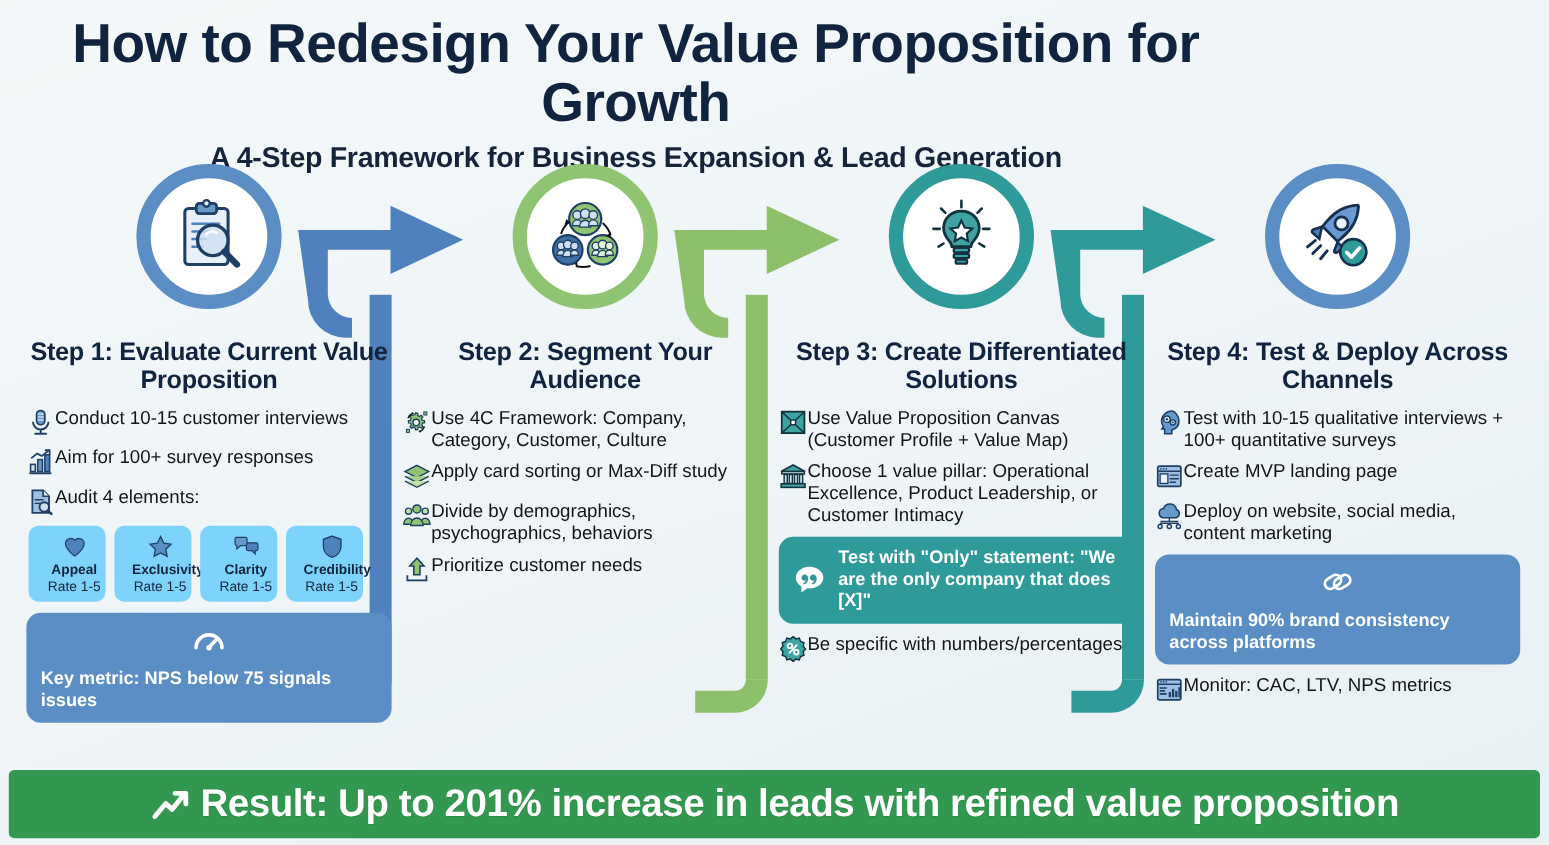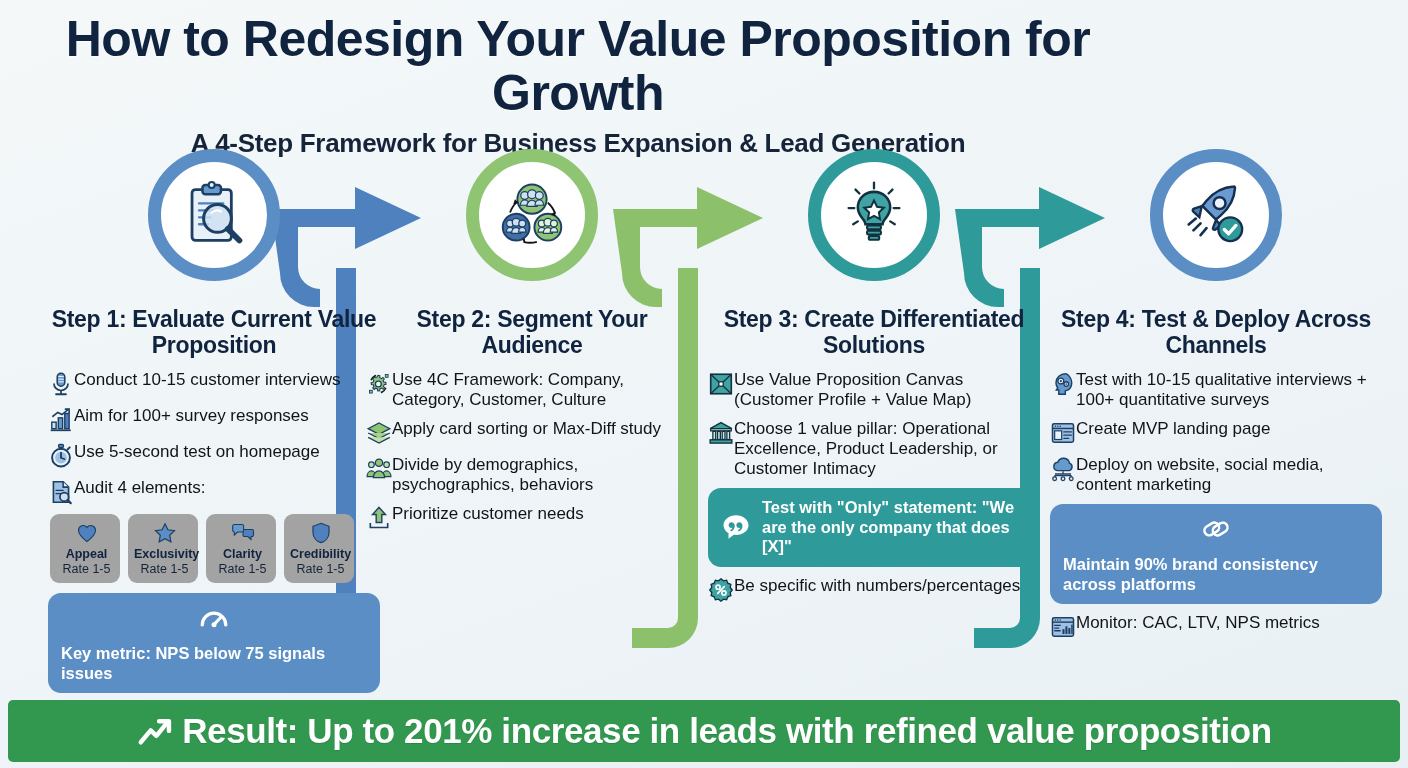--- a/index.html
+++ b/index.html
@@ -21,21 +21,21 @@
     font-size:26px;font-weight:bold;color:#16243a;margin:8px 0 0 0;
     letter-spacing:-0.3px;
   }
 
   
   .connectors{position:absolute;left:0;top:0;width:1408px;height:700px;}
 
   
   .cols{position:absolute;left:0;top:140px;width:1408px;height:545px;}
   .col{position:absolute;top:0;width:340px;}
-  .col1{left:20px;margin-left:24px;}
+  .col1{left:20px;}
   .col2{left:362px;}
   .col3{left:704px;}
   .col4{left:1046px;}
 
   .circlewrap{height:150px;display:flex;align-items:center;justify-content:center;}
   .circle{
     width:132px;height:132px;border-radius:50%;
     background:#ffffff;display:flex;align-items:center;justify-content:center;
     box-sizing:border-box;
   }
@@ -59,22 +59,22 @@
     padding:10px 13px;margin:8px 0 9px 0;
   }
   .badge .ico{flex:0 0 30px;width:30px;height:30px;}
   .badge .txt{font-size:16.5px;font-weight:bold;color:#ffffff;line-height:1.18;}
   .badge-blue{background:#5b8ec4;flex-direction:column;}
   .badge-teal{background:#2f9a9a;}
 
   
   .auditrow{display:flex;gap:8px;margin:9px 0 10px 2px;}
   .auditcard{
-    width:70px;background:#a3a3a3;border-radius:9px;
-    padding:7px 3px 7px 6px;text-align:center;box-sizing:border-box;
+    width:70px;background:#7dd3fc;border-radius:9px;
+    padding:7px 3px 7px 16px;text-align:center;box-sizing:border-box;
   }
   .auditcard .ico{width:24px;height:24px;margin:0 auto 3px auto;display:block;}
   .auditcard .nm{font-size:12.5px;font-weight:bold;color:#10233f;line-height:1.1;}
   .auditcard .rt{font-size:12.5px;color:#16243a;line-height:1.15;}
 
   
   .footer{
     position:absolute;left:8px;top:700px;width:1392px;height:62px;
     background:#32984f;border-radius:5px;
     display:flex;align-items:center;justify-content:center;gap:8px;
@@ -160,32 +160,20 @@
             <rect x="3.5" y="14" width="4" height="6" fill="#cfe0f2" stroke="#1d3f63" stroke-width="1.3"></rect>
             <rect x="9.5" y="10" width="4" height="10" fill="#6699cc" stroke="#1d3f63" stroke-width="1.3"></rect>
             <rect x="15.5" y="6" width="4" height="14" fill="#4e81bd" stroke="#1d3f63" stroke-width="1.3"></rect>
             <path d="M4 9 L9 5 L13 7 L19 2" fill="none" stroke="#1d3f63" stroke-width="1.5"></path>
             <path d="M15.5 2 H19.5 V6" fill="none" stroke="#1d3f63" stroke-width="1.5"></path>
             <line x1="2.5" y1="21.5" x2="21" y2="21.5" stroke="#1d3f63" stroke-width="1.6"></line>
           </svg>
           <div class="txt">Aim for 100+ survey responses</div>
         </div>
 
-        <div class="item">
-          <svg class="ico" viewBox="0 0 24 24">
-            <circle cx="12" cy="13.5" r="8.2" fill="#e8f0fa" stroke="#1d3f63" stroke-width="1.8"></circle>
-            <circle cx="12" cy="13.5" r="5.4" fill="#9dc0e4" stroke="none"></circle>
-            <rect x="9.8" y="1.4" width="4.4" height="2.8" rx="1" fill="#6699cc" stroke="#1d3f63" stroke-width="1.3"></rect>
-            <rect x="11" y="4" width="2" height="2.2" fill="#1d3f63"></rect>
-            <line x1="18" y1="6" x2="20" y2="4" stroke="#1d3f63" stroke-width="1.8" stroke-linecap="round"></line>
-            <line x1="12" y1="13.5" x2="12" y2="9" stroke="#1d3f63" stroke-width="1.7" stroke-linecap="round"></line>
-            <line x1="12" y1="13.5" x2="15.3" y2="15" stroke="#1d3f63" stroke-width="1.5" stroke-linecap="round"></line>
-          </svg>
-          <div class="txt">Use 5-second test on homepage</div>
-        </div>
 
         <div class="item">
           <svg class="ico" viewBox="0 0 24 24">
             <path d="M5 2.5h9l5 5v14H5z" fill="#9dc0e4" stroke="#1d3f63" stroke-width="1.5"></path>
             <path d="M14 2.5v5h5" fill="#e8f0fa" stroke="#1d3f63" stroke-width="1.4"></path>
             <g stroke="#1d3f63" stroke-width="1.2" stroke-linecap="round">
               <line x1="7.5" y1="10.5" x2="14" y2="10.5"></line>
                 <line x1="7.5" y1="13.5" x2="12" y2="13.5"></line>
             </g>
             <circle cx="15" cy="16.5" r="4" fill="#cfe0f2" stroke="#1d3f63" stroke-width="1.6"></circle>

